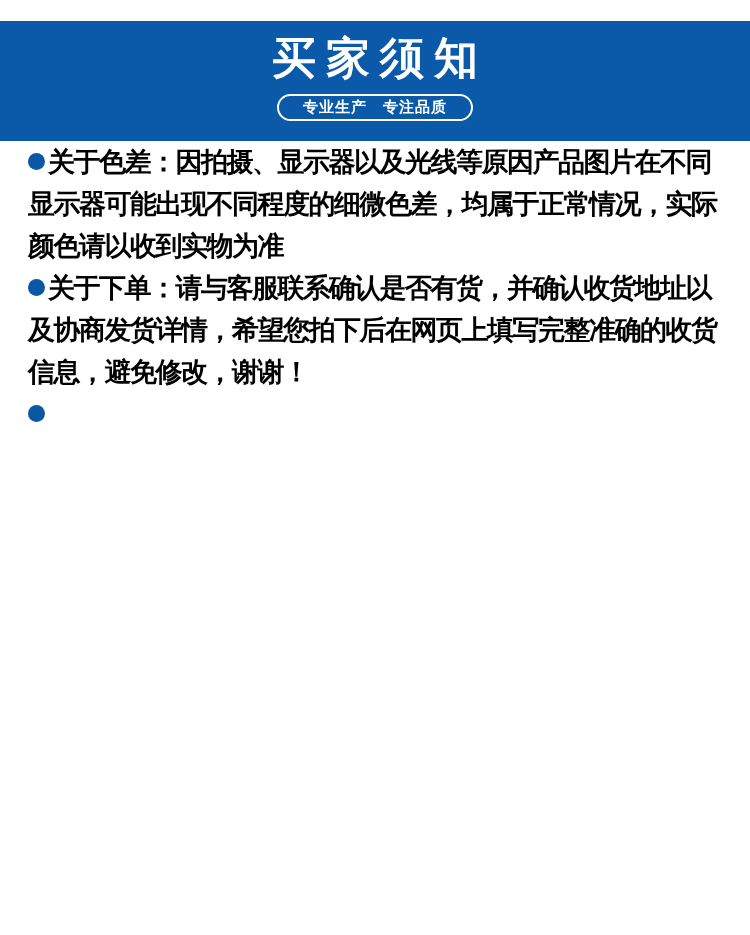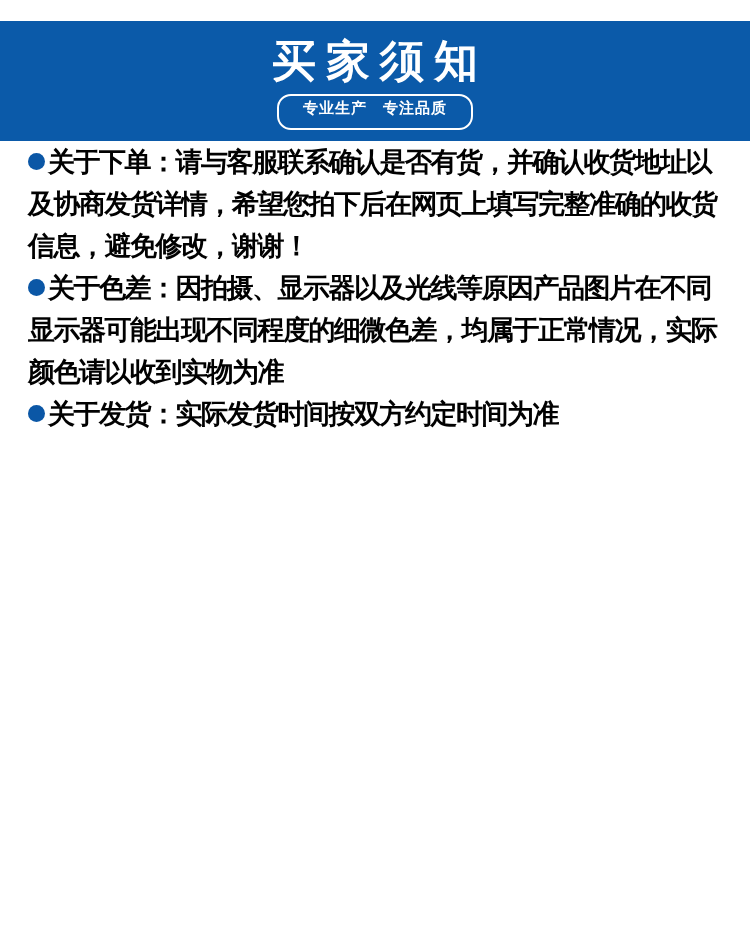--- a/index.html
+++ b/index.html
@@ -15,34 +15,35 @@
 
   
   .band {
     margin-top: 21px;
     width: 750px;
     height: 120px;
     background: #0b5aa9;
     box-sizing: border-box;
     padding-top: 15px;
     text-align: center;
+    font-family: Liberation Mono, monospace;
   }
   .band h1 {
     margin: 0;
     color: #ffffff;
     font-size: 44px;
     line-height: 50px;
     font-weight: 700;
     letter-spacing: 10px;
     text-indent: 10px; 
   }
   .pill {
     display: inline-block;
     margin-top: 8px;
-    height: 36px;
+    height: 27px;
     line-height: 24px;
     box-sizing: border-box;
     border: 2px solid #ffffff;
     border-radius: 14px;
     padding: 0 24px;
   }
   .pill span {
     color: #ffffff;
     font-size: 15px;
     font-weight: 700;
@@ -89,27 +90,27 @@
 
   <header class="band">
     <h1>买家须知</h1>
     <div class="pill">
       <span>专业生产　专注品质</span>
     </div>
   </header>
 
   <main class="content">
 
+    <p class="notice n1"><span class="bullet"></span><span class="txt">关于色差：因拍摄、显示器以及光线等原因产品图片在不同
+显示器可能出现不同程度的细微色差，均属于正常情况，实际
+颜色请以收到实物为准</span></p>
+
     <p class="notice n2"><span class="bullet"></span><span class="txt">关于下单：请与客服联系确认是否有货，并确认收货地址以
 及协商发货详情，希望您拍下后在网页上填写完整准确的收货
 信息，避免修改，谢谢！</span></p>
 
-    <p class="notice n1"><span class="bullet"></span><span class="txt">关于色差：因拍摄、显示器以及光线等原因产品图片在不同
-显示器可能出现不同程度的细微色差，均属于正常情况，实际
-颜色请以收到实物为准</span></p>
-
-    <p class="notice n3"><span class="bullet"></span><span class="txt">关于发货：实际发货时间按双方约定时间为准</span></p>
+    <p class="notice n3"><span class="bullet"></span></p>
 
 
 
   </main>
 
 </div>
 
 </body></html>

